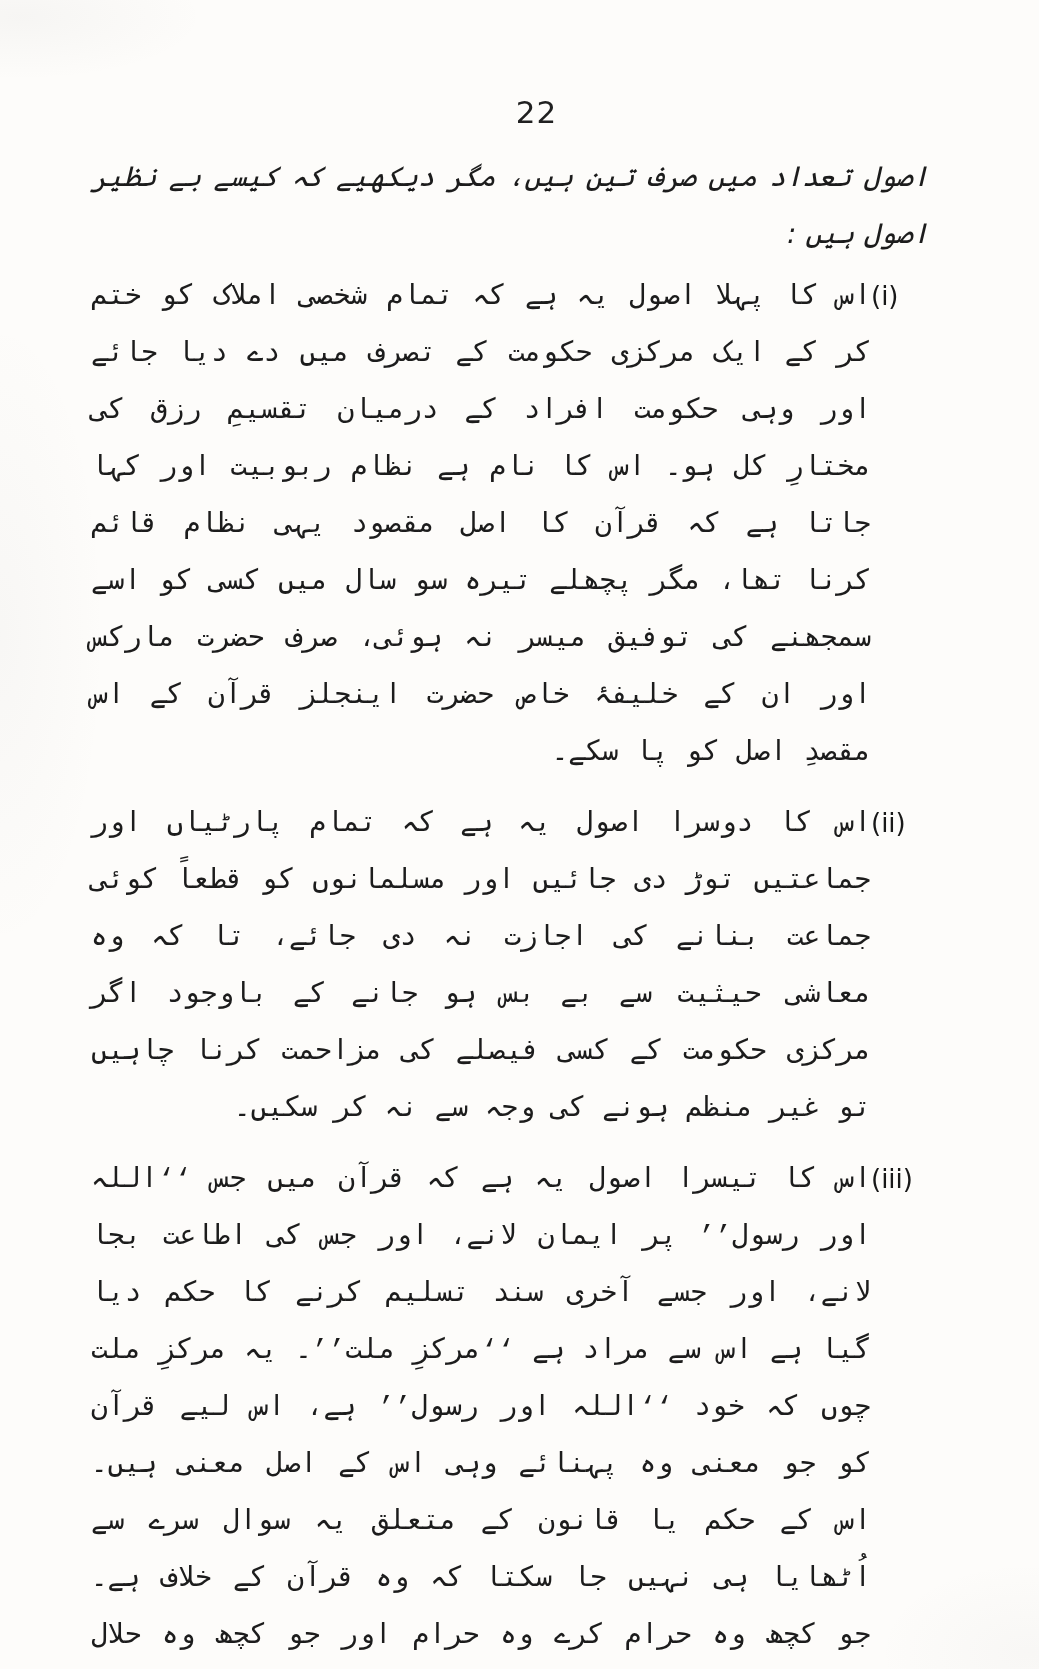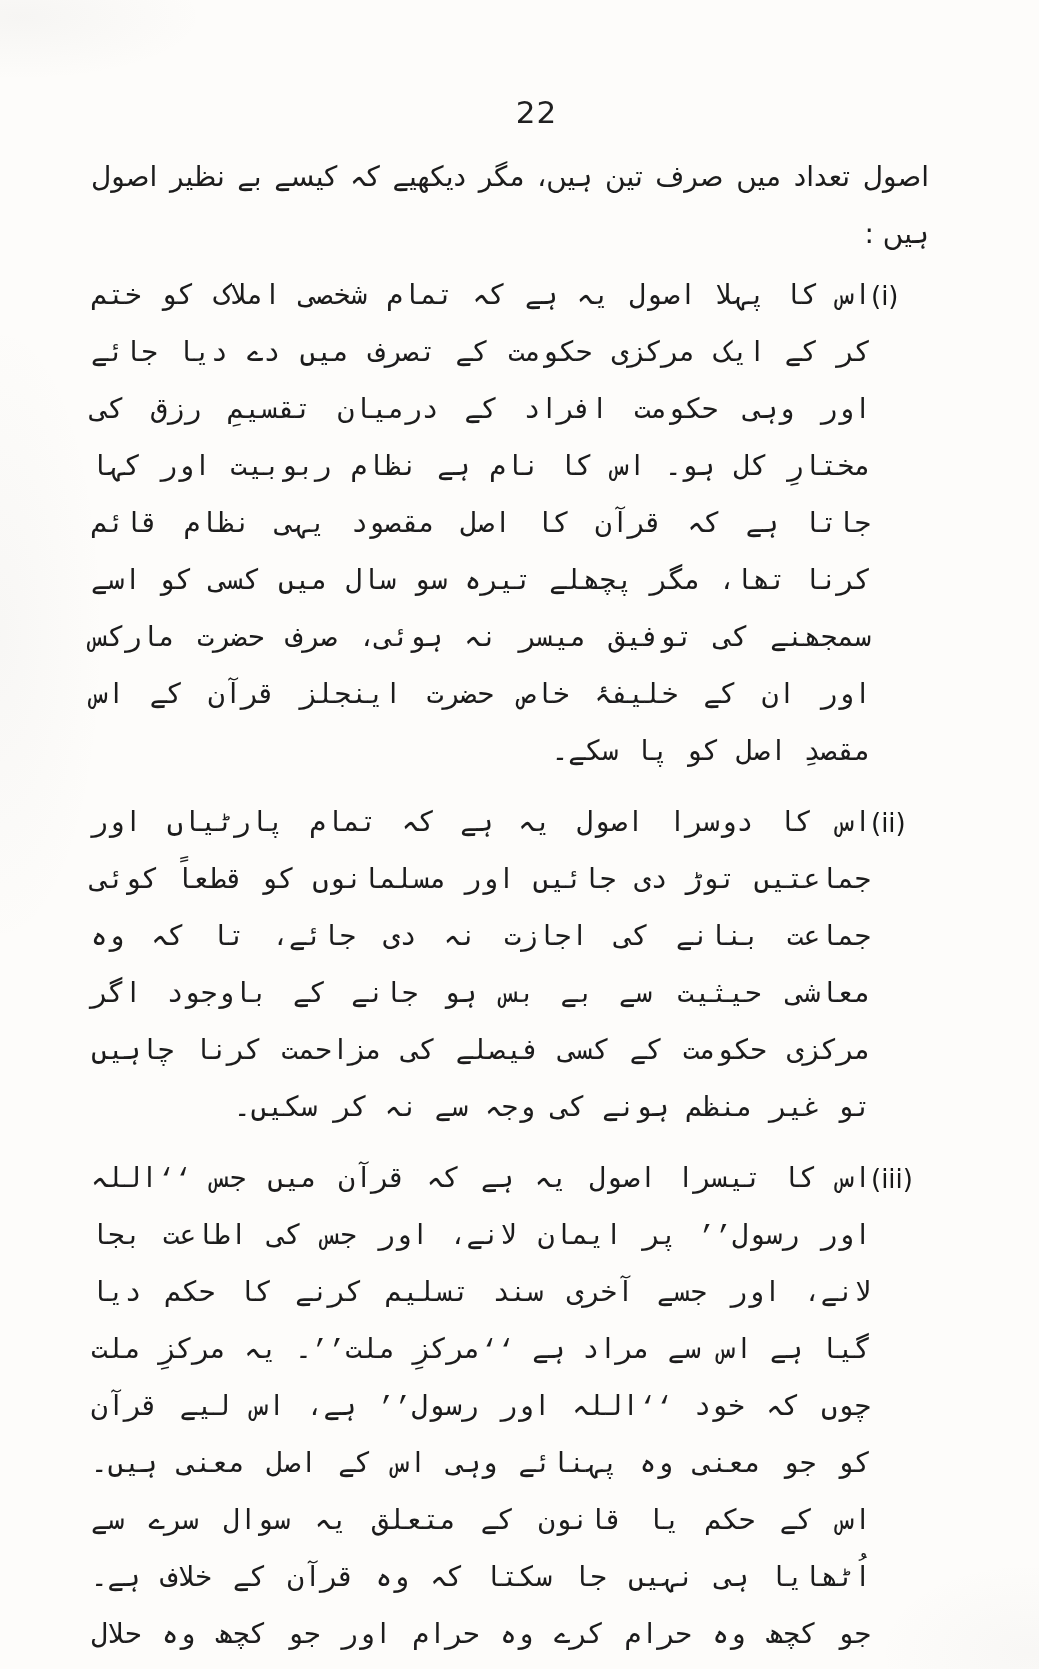--- a/index.html
+++ b/index.html
@@ -41,20 +41,21 @@
     top: 148px;
     right: 110px;
     width: 838px;
     font-size: 28px;
     line-height: 57px;
     color: var(--ink);
     text-align: justify;
   }
   p.intro {
     margin-bottom: 6px;
+    font-style: italic;
   }
   ol.principles {
     list-style: none;
     margin-right: 58px; 
   }
   ol.principles li {
     position: relative;
     margin-bottom: 14px;
   }
   .marker {

